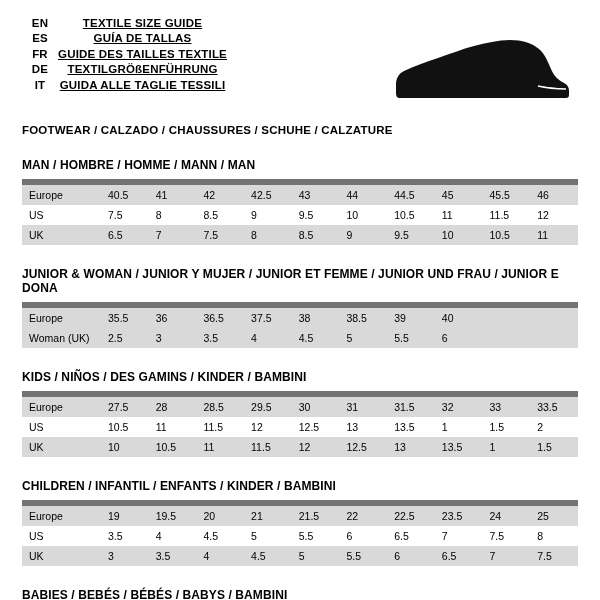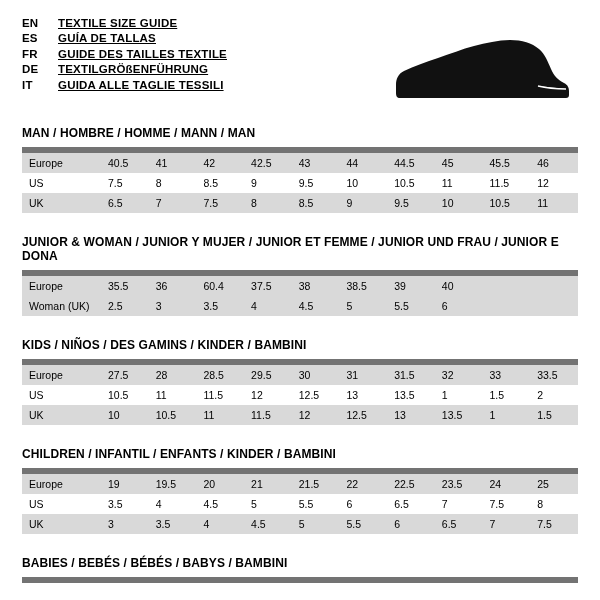--- a/index.html
+++ b/index.html
@@ -23,20 +23,21 @@
     padding: 16px 22px 0 22px;
   }
 
   
   .header {
     position: relative;
     height: 88px;
   }
   .lang-table {
     border-collapse: collapse;
+    text-align: center;
   }
   .lang-table td {
     font-size: 11.5px;
     line-height: 15.4px;
     padding: 0;
     vertical-align: top;
     white-space: nowrap;
   }
   .lang-code {
     width: 36px;
@@ -128,20 +129,21 @@
         </tbody>
     </table>
 
     <svg class="shoe" viewBox="0 0 182 64">
       <path fill="#111111" d="M8 47 C8 41 10 36 16 33 C26 28 38 24 50 20 C62 16 74 11 86 8 C98 5 110 2 122 2 C134 2 144 5 151 11 C157 16 160 24 163 31 C166 38 170 42 176 45 C180 47 181 50 181 53 L181 57 C181 59 180 60 178 60 L12 60 C9 60 8 58 8 55 Z"></path>
       <path fill="#ffffff" d="M150 52 L176 52 L176 55 L150 55 Z" opacity="0.0"></path>
       <path fill="#ffffff" d="M150 48 C158 50 168 51 178 51" stroke="#ffffff" stroke-width="1.6"></path>
     </svg>
   </div>
 
+  <div class="section-title">FOOTWEAR / CALZADO / CHAUSSURES / SCHUHE / CALZATURE</div>
 
   <div id="groups">
       <div class="group">
         <div class="group-label">MAN / HOMBRE / HOMME / MANN / MAN</div>
         <table class="size">
           <tbody>
             <tr class="shaded">
               <td class="rowlabel">Europe</td>
               <td>40.5</td>
               <td>41</td>
@@ -184,21 +186,21 @@
         </table>
       </div>
       <div class="group">
         <div class="group-label">JUNIOR &amp; WOMAN / JUNIOR Y MUJER / JUNIOR ET FEMME / JUNIOR UND FRAU / JUNIOR E DONA</div>
         <table class="size">
           <tbody>
             <tr class="shaded">
               <td class="rowlabel">Europe</td>
               <td>35.5</td>
               <td>36</td>
-              <td>60.4</td>
+              <td>36.5</td>
               <td>37.5</td>
               <td>38</td>
               <td>38.5</td>
               <td>39</td>
               <td>40</td>
               <td class="empty">&nbsp;</td>
               <td class="empty">&nbsp;</td>
             </tr>
             <tr class="shaded">
               <td class="rowlabel">Woman (UK)</td>

